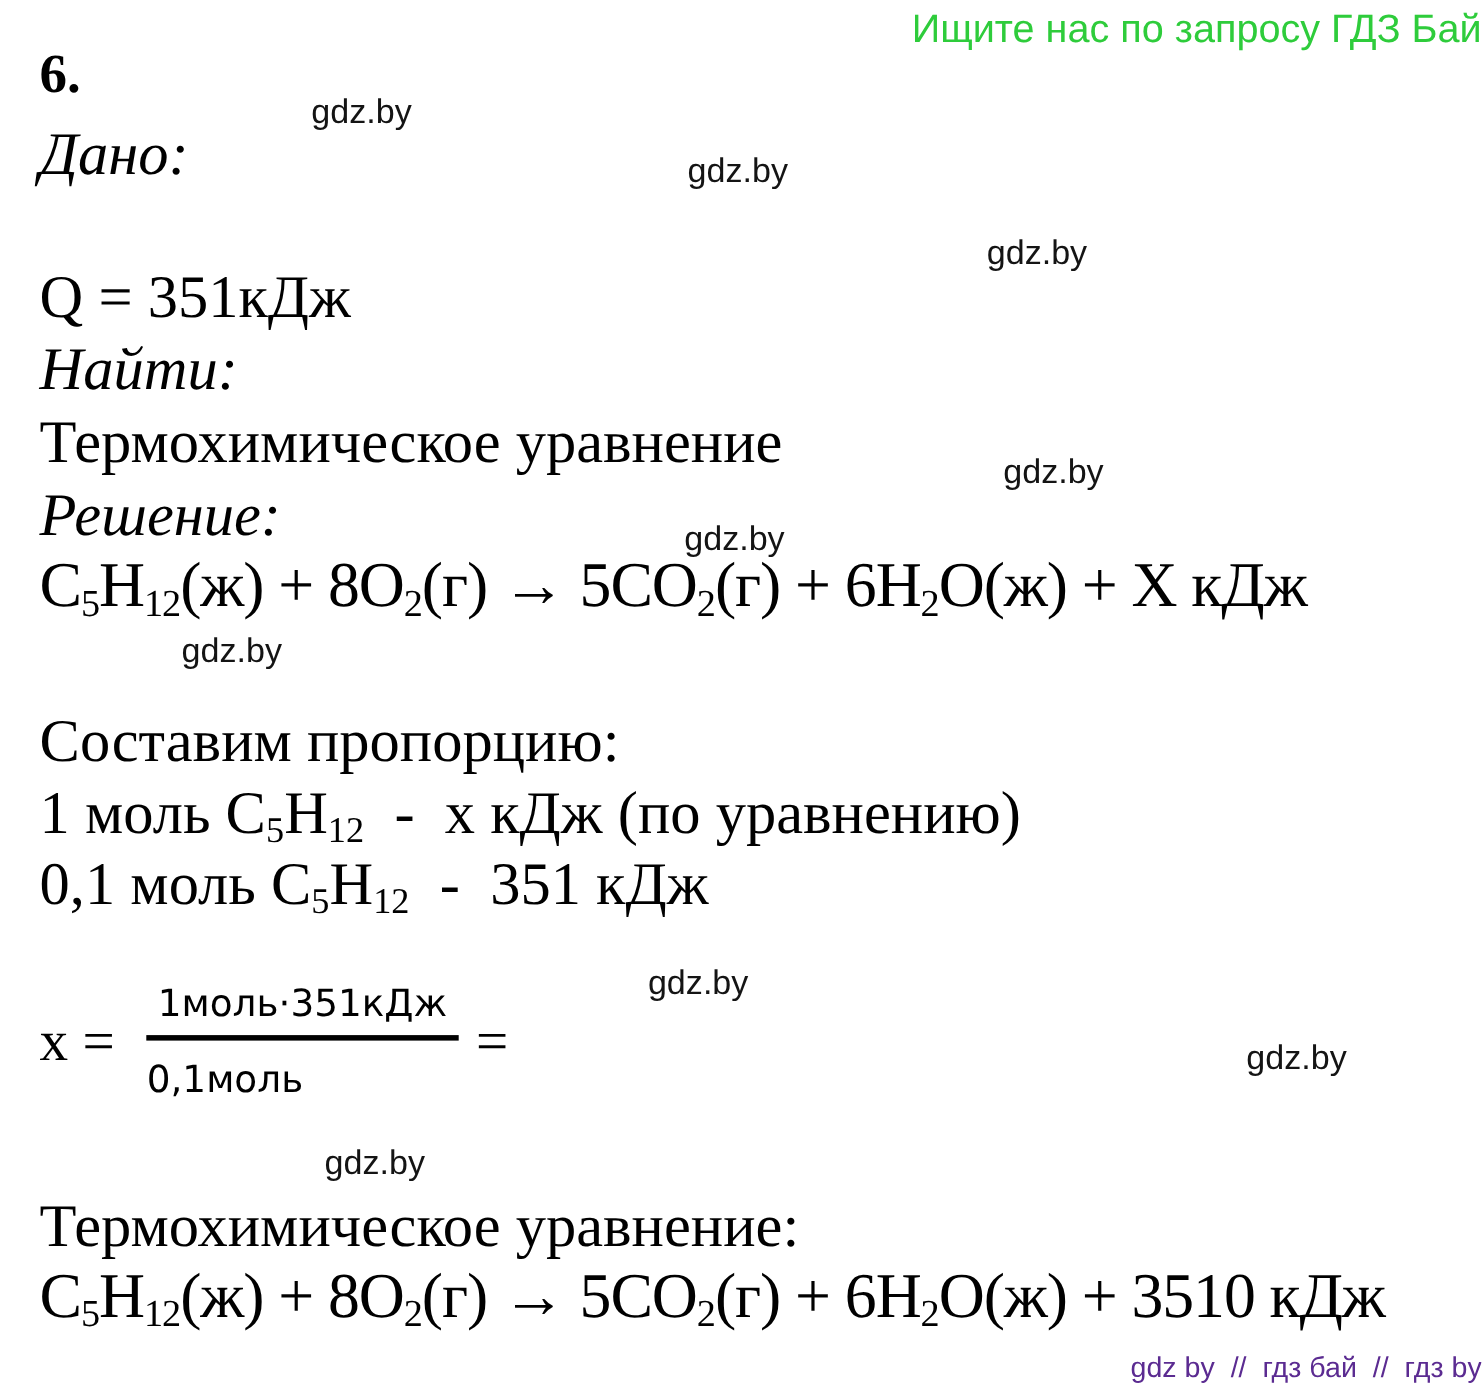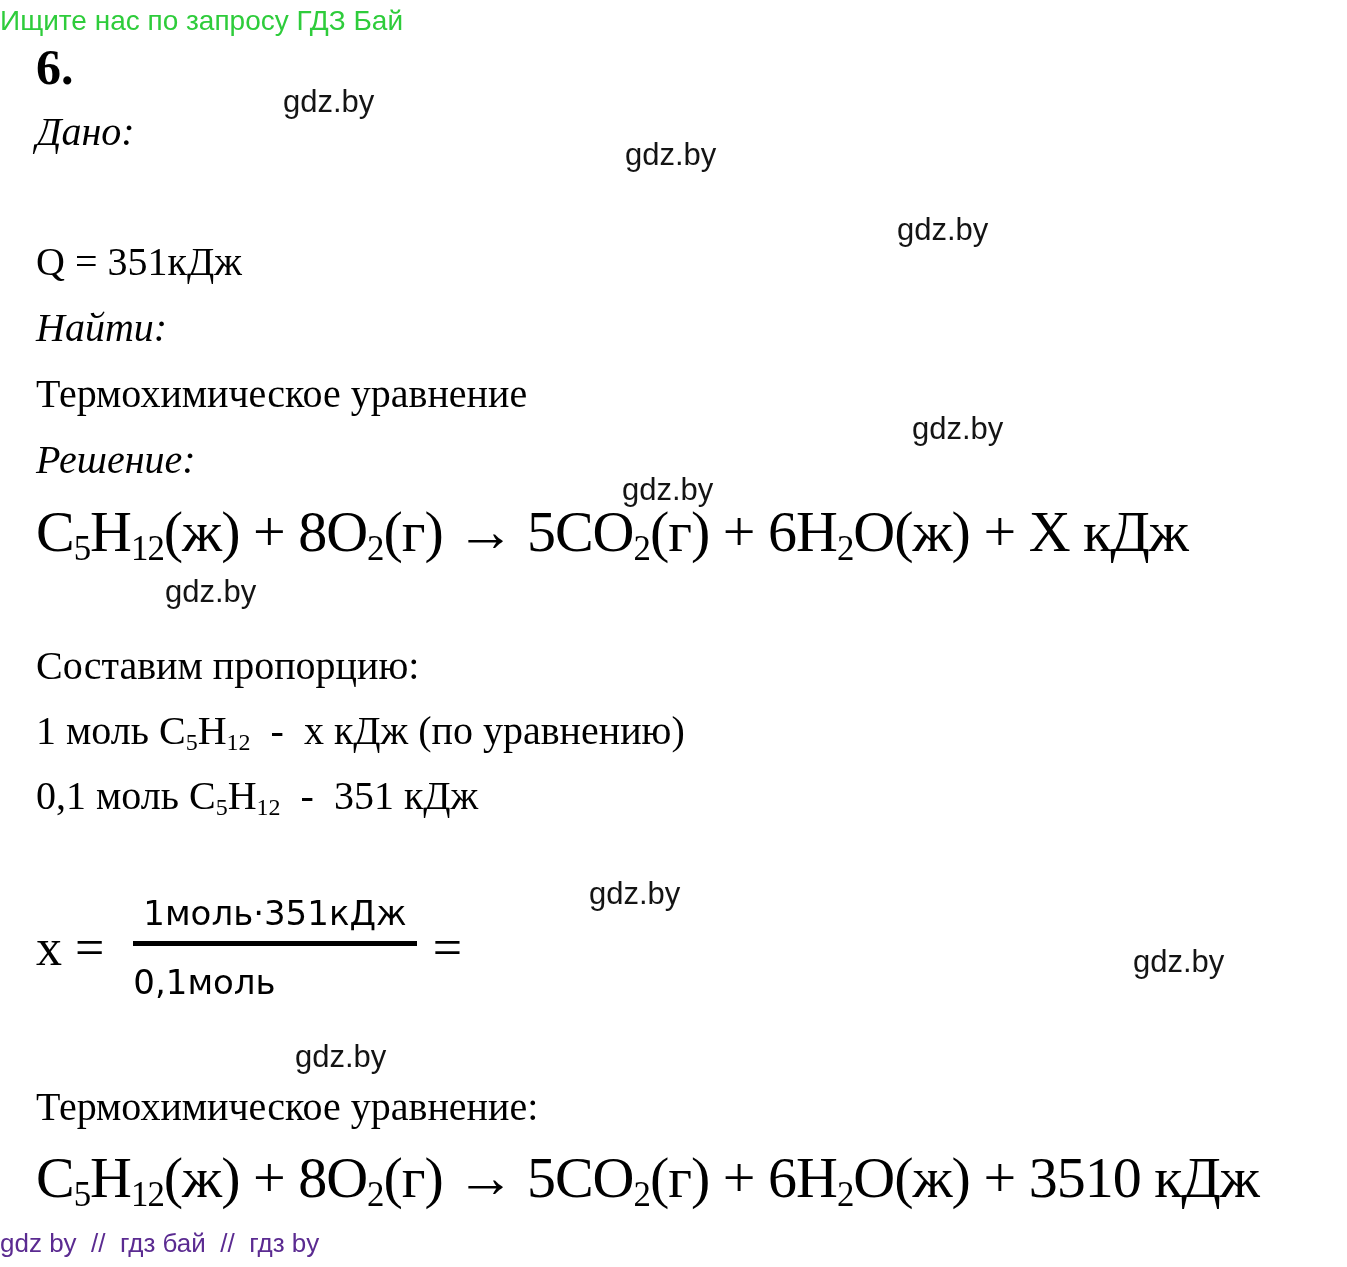--- a/index.html
+++ b/index.html
@@ -10,43 +10,43 @@
     background: #ffffff;
     overflow: hidden;
     font-family: "Liberation Serif", serif;
     color: #000000;
   }
   .promo {
     position: absolute;
     top: 5px;
     left: 0;
     width: 100%;
-    text-align: left;
+    text-align: right;
     font-family: "Liberation Sans", sans-serif;
-    font-size: 28px;
+    font-size: 36px;
     font-weight: 400;
   }
   .problem-number {
     position: absolute;
     left: 36px;
     top: 38px;
     font-size: 50px;
     font-weight: bold;
   }
   .wm {
     position: absolute;
     font-family: "Liberation Sans", sans-serif;
     font-size: 31px;
     color: #141414;
     white-space: pre;
   }
   .line {
     position: absolute;
     left: 36px;
-    font-size: 40px;
+    font-size: 55px;
     line-height: 1.1;
     white-space: pre;
   }
   .line.italic { font-style: italic; }
   .line.eq { font-size: 58px; letter-spacing: -1px; }
   sub { font-size: 0.6em; line-height: 0; vertical-align: -0.25em; }
   .xrow {
     position: absolute;
     left: 36px;
     top: 893px;
@@ -73,21 +73,21 @@
     font-weight: bold;
     letter-spacing: -1px;
     border-bottom: 8px solid #000;
     padding-bottom: 2px;
   }
   .footer {
     position: absolute;
     top: 1228px;
     left: 0;
     width: 100%;
-    text-align: left;
+    text-align: right;
     font-family: "Liberation Sans", sans-serif;
     font-size: 26px;
     white-space: pre;
   }
 </style>
 </head>
 <body>
 
 <div class="page">
 

